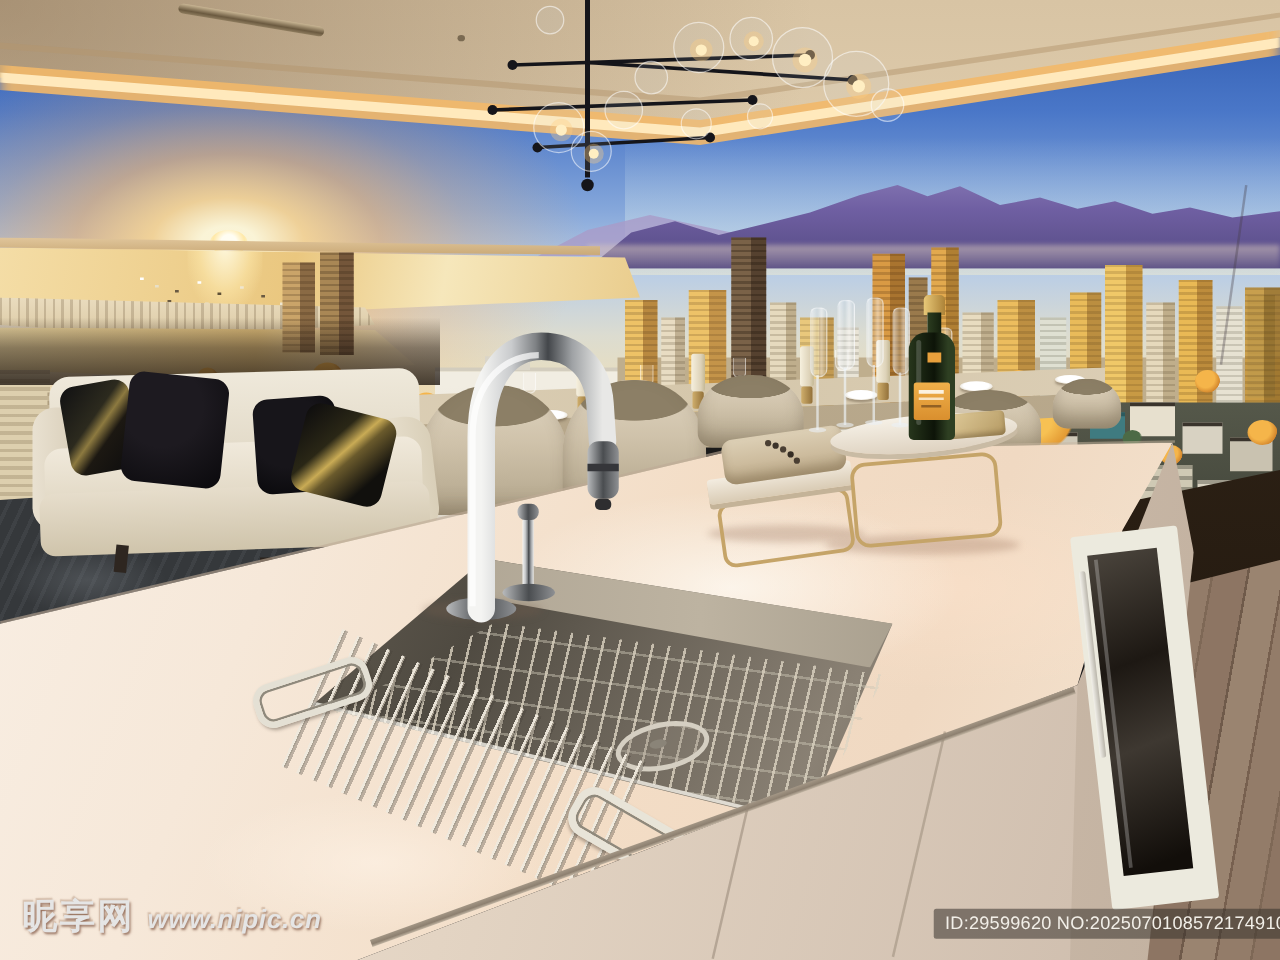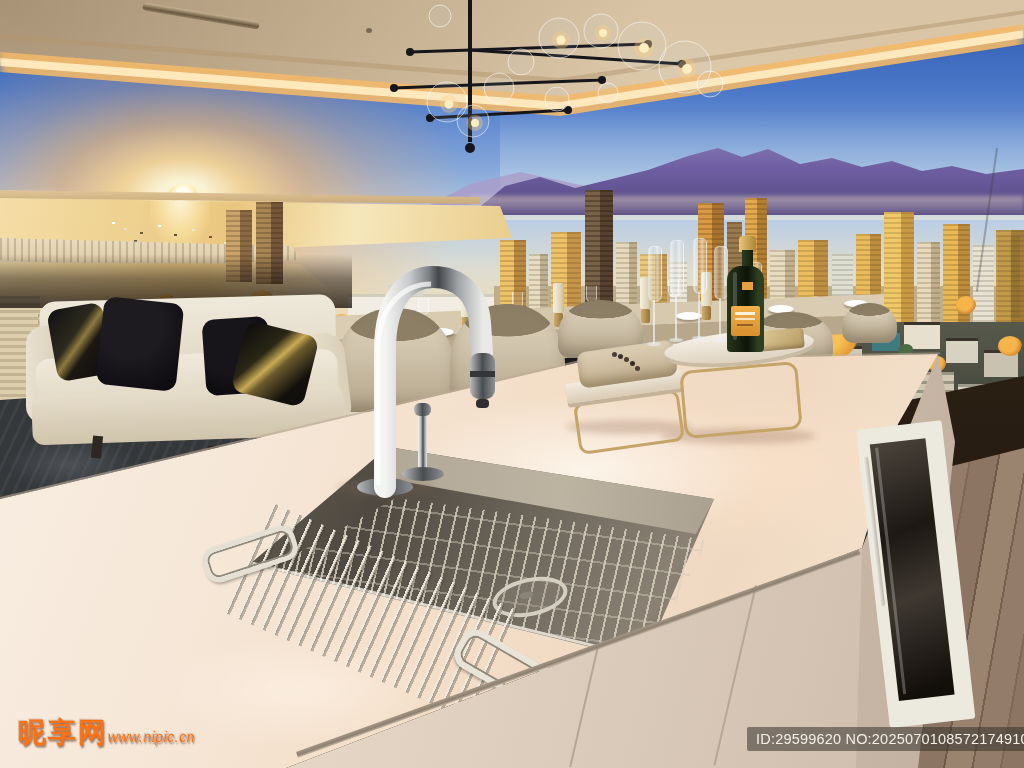--- a/index.html
+++ b/index.html
@@ -20,24 +20,24 @@
   .chair{position:absolute;border-radius:48% 48% 12px 12px / 58% 58% 12px 12px;
          background:radial-gradient(ellipse 62% 26% at 50% 16%, #8c7f66 0 60%, rgba(0,0,0,0) 62%),
                     linear-gradient(180deg,#e0d5c1 0%,#cfc2aa 45%,#b1a48a 100%);
          box-shadow:inset 0 -8px 14px rgba(90,75,55,.35);}
   .pillow{position:absolute;border-radius:12px;}
   .sheenline{position:absolute;transform-origin:left top;}
   .flute-bowl{position:absolute;border:1px solid rgba(255,255,255,.38);border-radius:5px 5px 7px 7px;
         background:linear-gradient(90deg,rgba(250,252,255,.55),rgba(205,222,235,.22) 40%,rgba(255,255,255,.5) 68%,rgba(185,202,215,.22));}
   .flute-stem{position:absolute;background:rgba(240,246,250,.65);}
   .flute-foot{position:absolute;background:rgba(235,240,245,.6);border-radius:50%;}
-  .wm-left{position:absolute;left:18px;top:714px;display:flex;align-items:baseline;
-           color:#f97316;text-shadow:1px 2px 2px rgba(95,45,25,.6), -1px -1px 1px rgba(120,70,40,.25);}
+  .wm-left{position:absolute;left:18px;top:714px;display:flex;align-items:baseline;gap:10px;
+           color:#e5e5e5;text-shadow:1px 2px 2px rgba(95,45,25,.6), -1px -1px 1px rgba(120,70,40,.25);}
   .wm-logo{font-size:28px;font-weight:bold;letter-spacing:2px;}
-  .wm-url{font-size:14px;font-weight:normal;font-style:italic;letter-spacing:.5px;}
+  .wm-url{font-size:21px;font-weight:bold;font-style:italic;letter-spacing:.5px;}
   .wm-right{position:absolute;left:747px;top:727px;padding:4px 9px;background:rgba(55,50,44,.55);
             border-radius:2px;color:#f2efe8;font-size:14.5px;letter-spacing:.2px;white-space:nowrap;}
 </style>
 </head>
 <body>
 
 <div id="canvas">
 
   <div class="abs" style="left:0;top:0;width:1024px;height:320px;
               background:linear-gradient(180deg,#2b57ac 0%,#4a77c8 28%,#84a6da 52%,#b9cde6 68%,#dcdcd0 84%,#eedfb8 100%);"></div>

